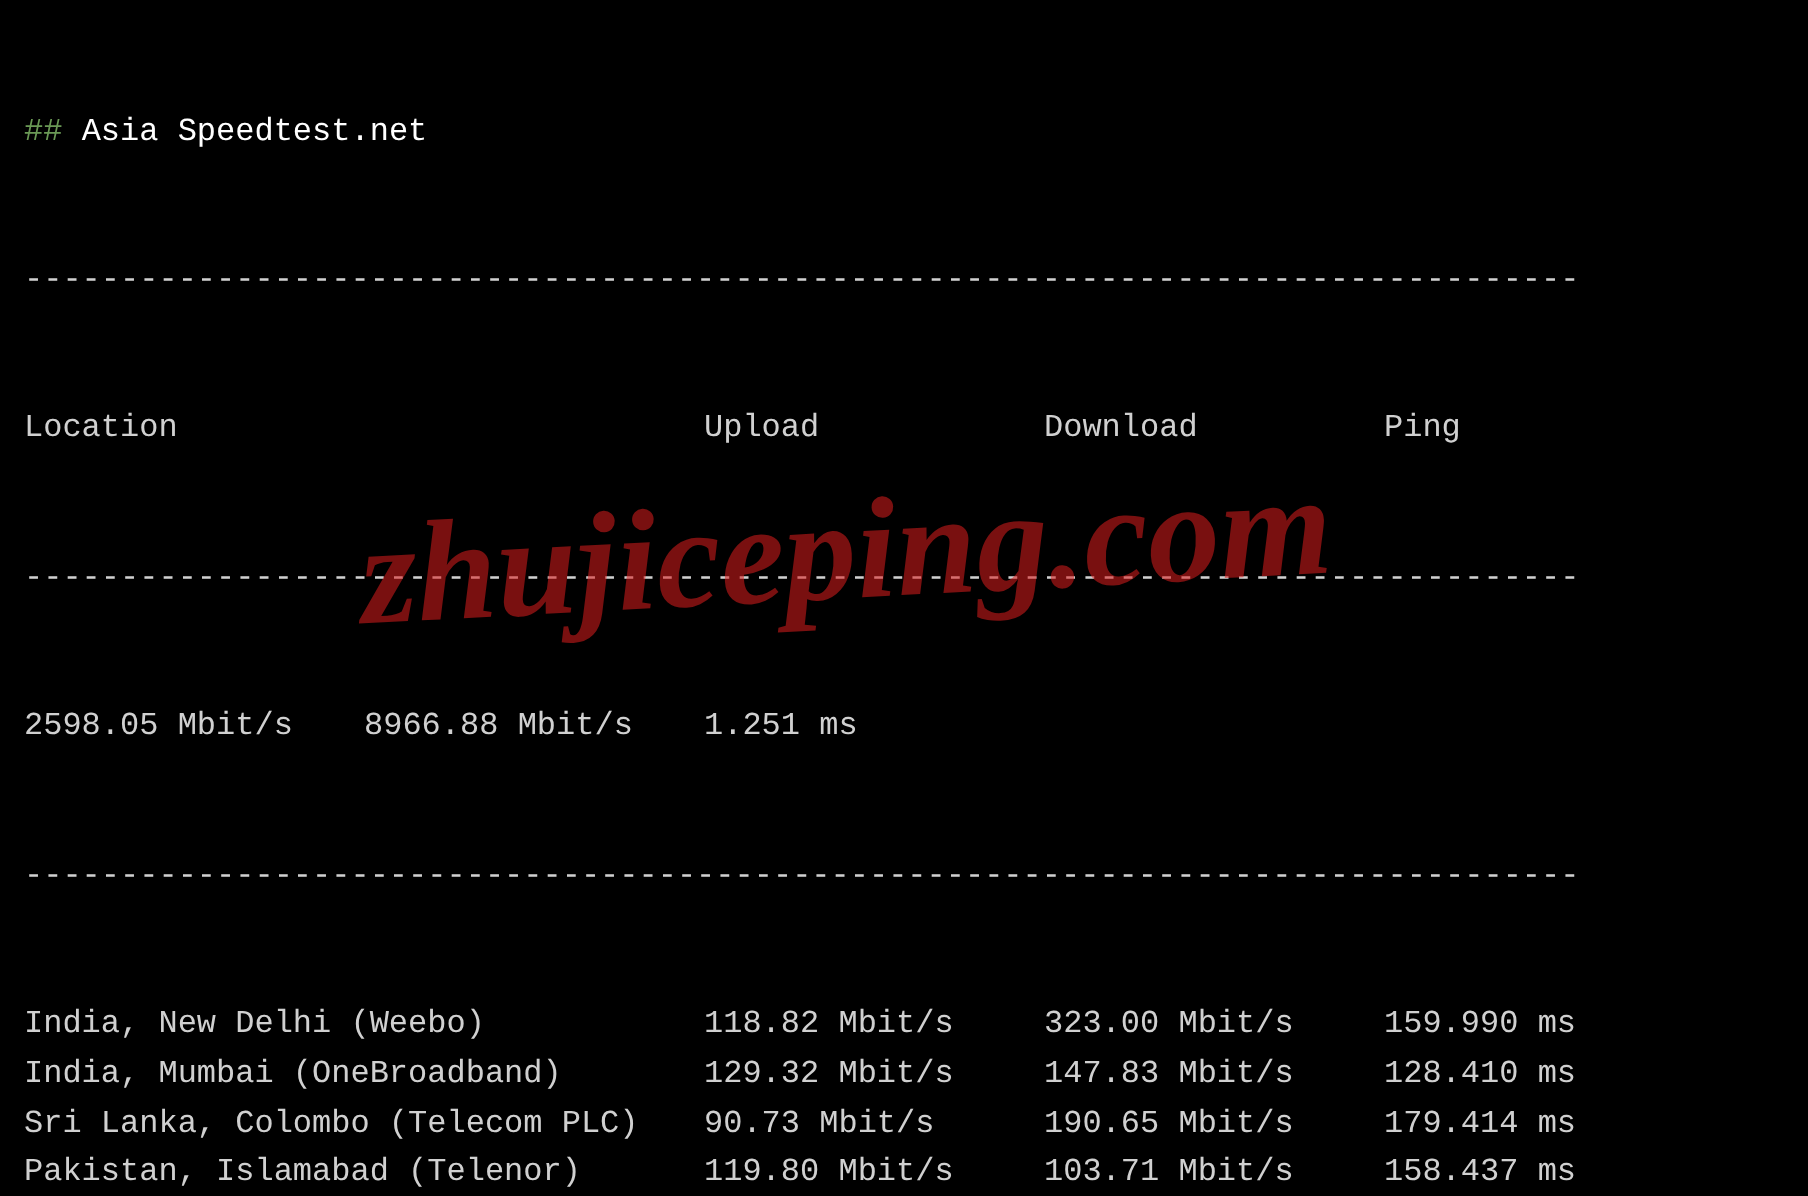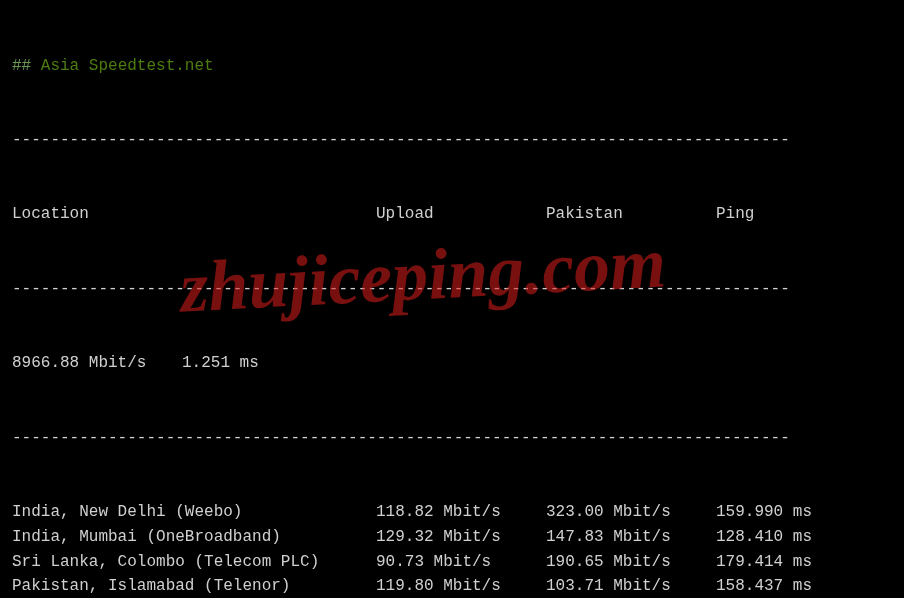--- a/index.html
+++ b/index.html
@@ -15,27 +15,27 @@
     overflow: hidden;
   }
   .terminal {
     padding: 4px 12px;
     white-space: pre;
   }
   .title-hash {
     color: #6a9955;
   }
   .title-text {
-    color: #4d7c0f;
+    color: #ffffff;
   }
   .row {
     display: flex;
   }
   .col-loc { width: 340px; }
-  .col-up  { width: 170px; margin-left: 24px; }
+  .col-up  { width: 170px; }
   .col-dl  { width: 170px; }
   .col-ping{ width: 170px; }
   .divider {
     color: #d0d0d0;
     letter-spacing: 0;
   }
   .watermark {
     position: absolute;
     top: 220px;
     left: 180px;
@@ -49,23 +49,23 @@
     z-index: 10;
   }
 </style>
 </head>
 <body>
 
 <div class="terminal">
   <div><span class="title-hash">##</span> <span class="title-text">Asia Speedtest.net</span></div>
   <div class="divider">---------------------------------------------------------------------------------</div>
   <div class="row">
-    <span class="col-loc">Location</span><span class="col-up">Upload</span><span class="col-dl">Pakistan</span><span class="col-ping">Ping</span>
+    <span class="col-loc">Location</span><span class="col-up">Upload</span><span class="col-dl">Download</span><span class="col-ping">Ping</span>
   </div>
   <div class="divider">---------------------------------------------------------------------------------</div>
   <div class="row">
-    <span class="col-dl">8966.88 Mbit/s</span><span class="col-ping">1.251 ms</span>
+    <span class="col-up">2598.05 Mbit/s</span><span class="col-dl">8966.88 Mbit/s</span><span class="col-ping">1.251 ms</span>
   </div>
   <div class="divider">---------------------------------------------------------------------------------</div>
   <div id="rows-container"><div class="row"><span class="col-loc">India, New Delhi (Weebo)</span><span class="col-up">118.82 Mbit/s</span><span class="col-dl">323.00 Mbit/s</span><span class="col-ping">159.990 ms</span></div><div class="row"><span class="col-loc">India, Mumbai (OneBroadband)</span><span class="col-up">129.32 Mbit/s</span><span class="col-dl">147.83 Mbit/s</span><span class="col-ping">128.410 ms</span></div><div class="row"><span class="col-loc">Sri Lanka, Colombo (Telecom PLC)</span><span class="col-up">90.73 Mbit/s</span><span class="col-dl">190.65 Mbit/s</span><span class="col-ping">179.414 ms</span></div><div class="row"><span class="col-loc">Pakistan, Islamabad (Telenor)</span><span class="col-up">119.80 Mbit/s</span><span class="col-dl">103.71 Mbit/s</span><span class="col-ping">158.437 ms</span></div></div>
 </div>
 
 <div class="watermark">zhujiceping.com</div>
 
 </body></html>

